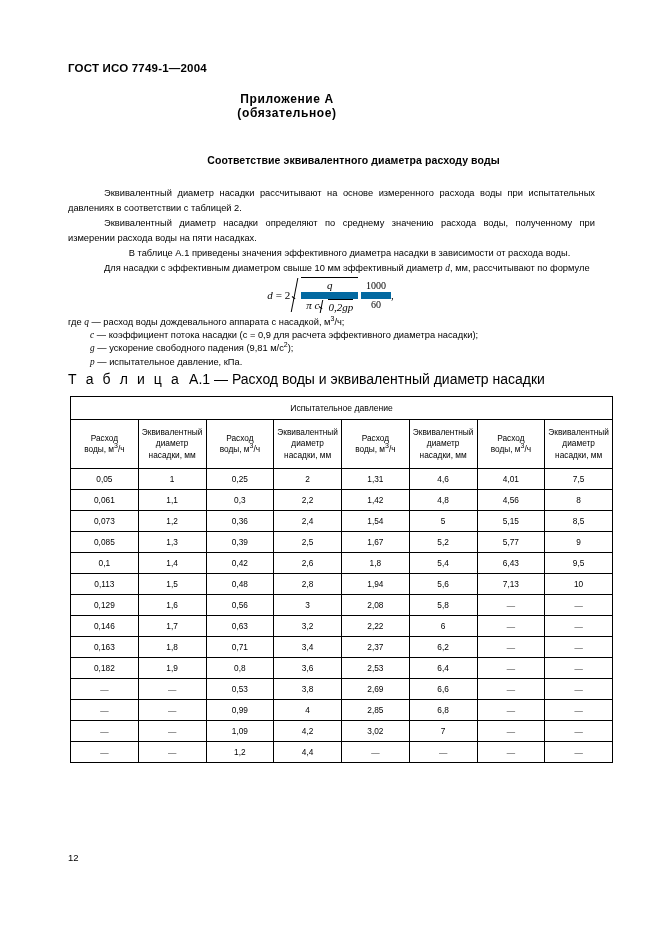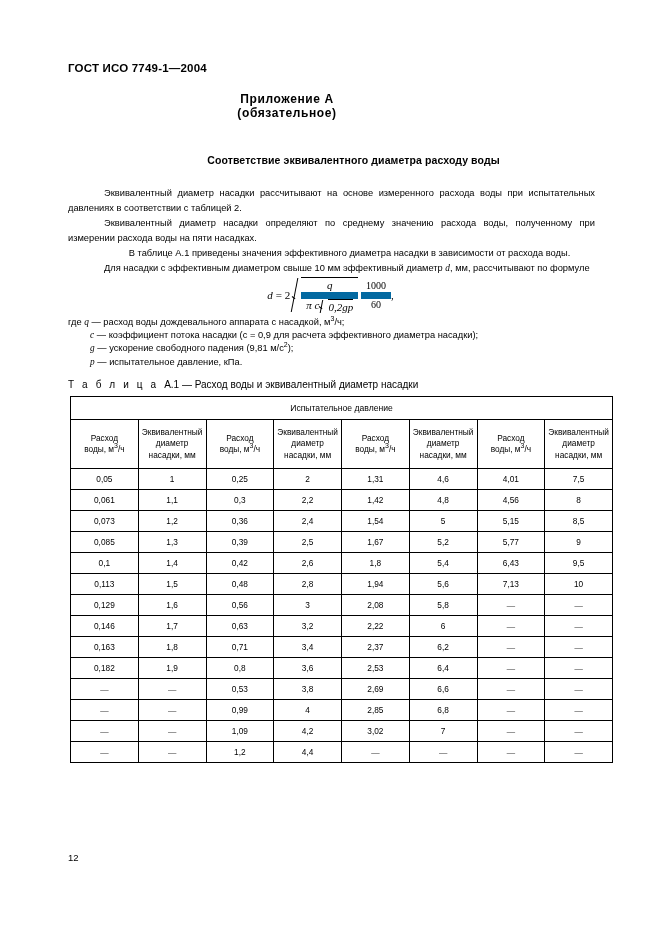--- a/index.html
+++ b/index.html
@@ -132,22 +132,22 @@
     font-size: 9.3px;
     line-height: 13.2px;
   }
   .defs .d0 { margin: 0; }
   .defs .dn { margin: 0; padding-left: 22px; }
   sup.sm { font-size: 7px; vertical-align: super; line-height: 0; }
 
   .tbl-caption {
     position: absolute;
     left: 68px;
-    top: 379px;
-    font-size: 10px;
+    top: 371px;
+    font-size: 14px;
   }
   .tbl-caption .sp { letter-spacing: 2.6px; }
 
   table.maintable {
     position: absolute;
     left: 70px;
     top: 396px;
     width: 543px;
     border-collapse: collapse;
     font-size: 8.3px;

